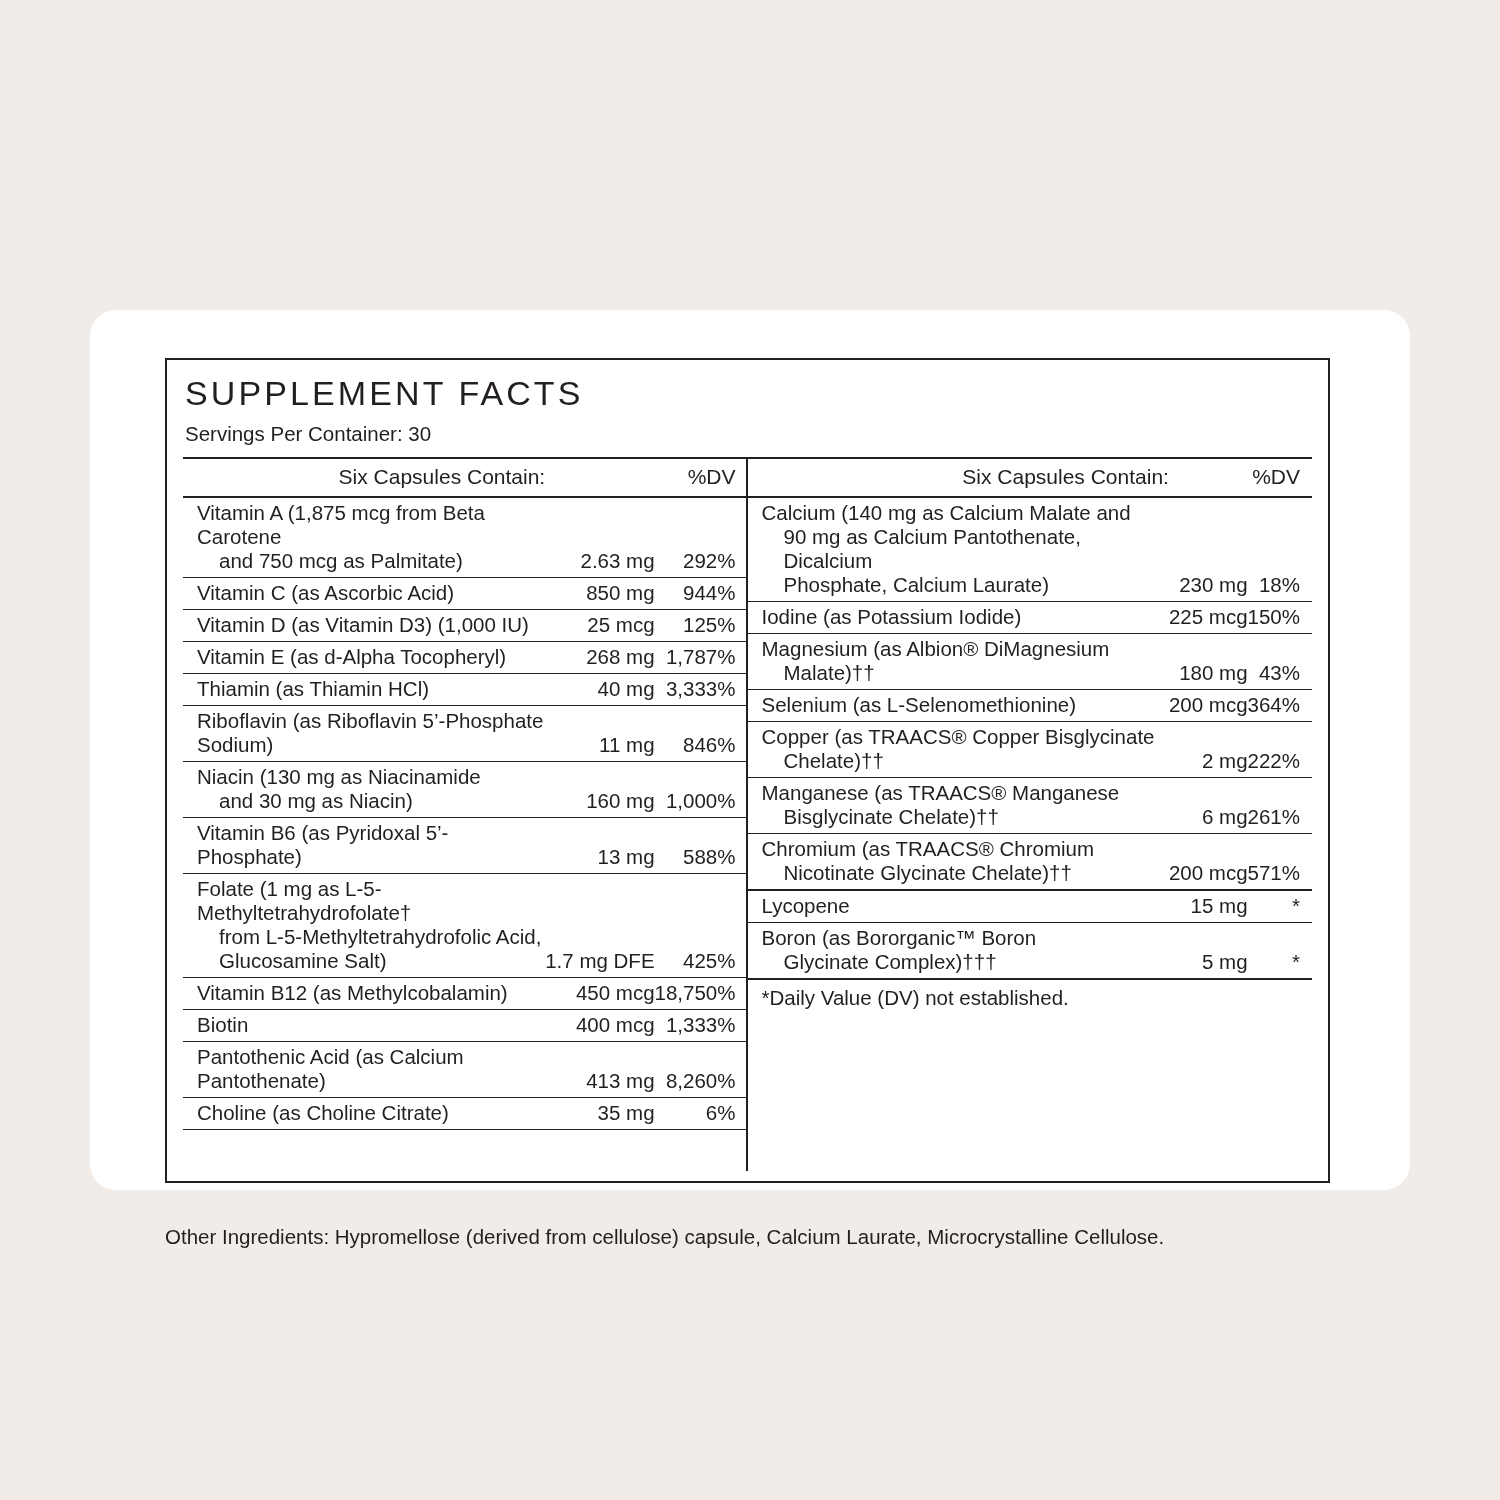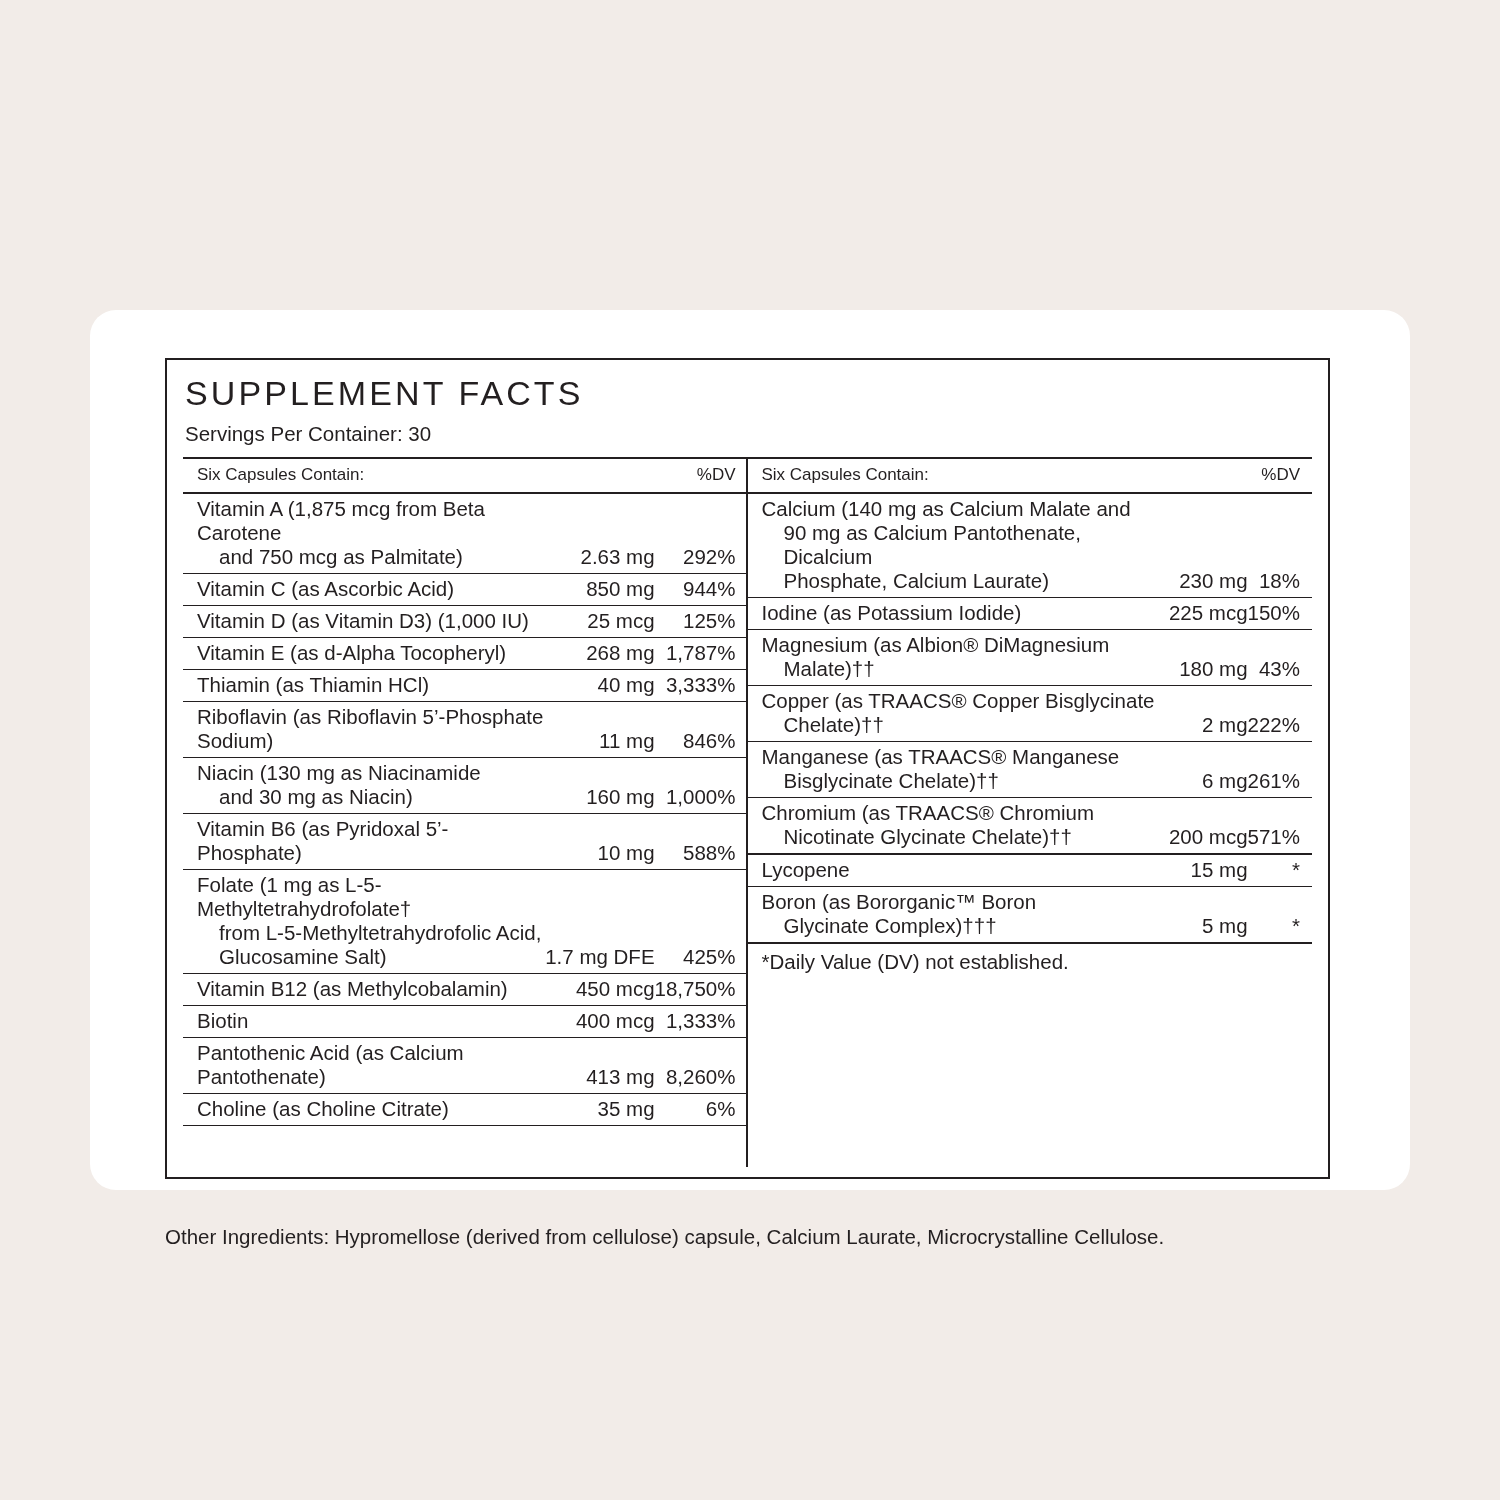--- a/index.html
+++ b/index.html
@@ -76,24 +76,25 @@
   }
   .col-left table.nut td.name { padding-left: 14px; }
   .col-right table.nut td.name { padding-left: 14px; }
   .col-left table.nut td.dv { padding-right: 10px; }
   .col-right table.nut td.dv { padding-right: 12px; }
   td.name { text-align: left; width: auto; }
   td.amt { text-align: right; white-space: nowrap; padding-left: 10px; }
   td.dv  { text-align: right; white-space: nowrap; padding-left: 14px; width: 1%; }
 
   tr.hdr td {
-    font-size: 17px;
+    font-size: 21px;
     padding-top: 6px;
     padding-bottom: 7px;
     border-bottom: 2.5px solid #231f20;
+    text-align: right;
   }
   tr.row td {
     border-bottom: 1px solid #231f20;
   }
   tr.row.last td {
     border-bottom: none;
   }
   tr.row.thick td {
     border-bottom: 2.5px solid #231f20;
   }
@@ -178,21 +179,21 @@
               <td class="name">
                 <span>Niacin (130 mg as Niacinamide</span>
                 <span class="indent">and 30 mg as Niacin)</span>
               </td>
               <td class="amt">160 mg</td>
               <td class="dv">1,000%</td>
             </tr>
 
             <tr class="row">
               <td class="name">Vitamin B6 (as Pyridoxal 5’-Phosphate)</td>
-              <td class="amt">10 mg</td>
+              <td class="amt">13 mg</td>
               <td class="dv">588%</td>
             </tr>
 
             <tr class="row">
               <td class="name">
                 <span>Folate (1 mg as L-5-Methyltetrahydrofolate†</span>
                 <span class="indent">from L-5-Methyltetrahydrofolic Acid,</span>
                 <span class="indent">Glucosamine Salt)</span>
               </td>
               <td class="amt">1.7 mg DFE</td>
@@ -260,20 +261,25 @@
             <tr class="row">
               <td class="name">
                 <span>Magnesium (as Albion® DiMagnesium</span>
                 <span class="indent">Malate)††</span>
               </td>
               <td class="amt">180 mg</td>
               <td class="dv">43%</td>
             </tr>
 
 
+            <tr class="row">
+              <td class="name">Selenium (as L-Selenomethionine)</td>
+              <td class="amt">200 mcg</td>
+              <td class="dv">364%</td>
+            </tr>
 
             <tr class="row">
               <td class="name">
                 <span>Copper (as TRAACS® Copper Bisglycinate</span>
                 <span class="indent">Chelate)††</span>
               </td>
               <td class="amt">2 mg</td>
               <td class="dv">222%</td>
             </tr>
 

